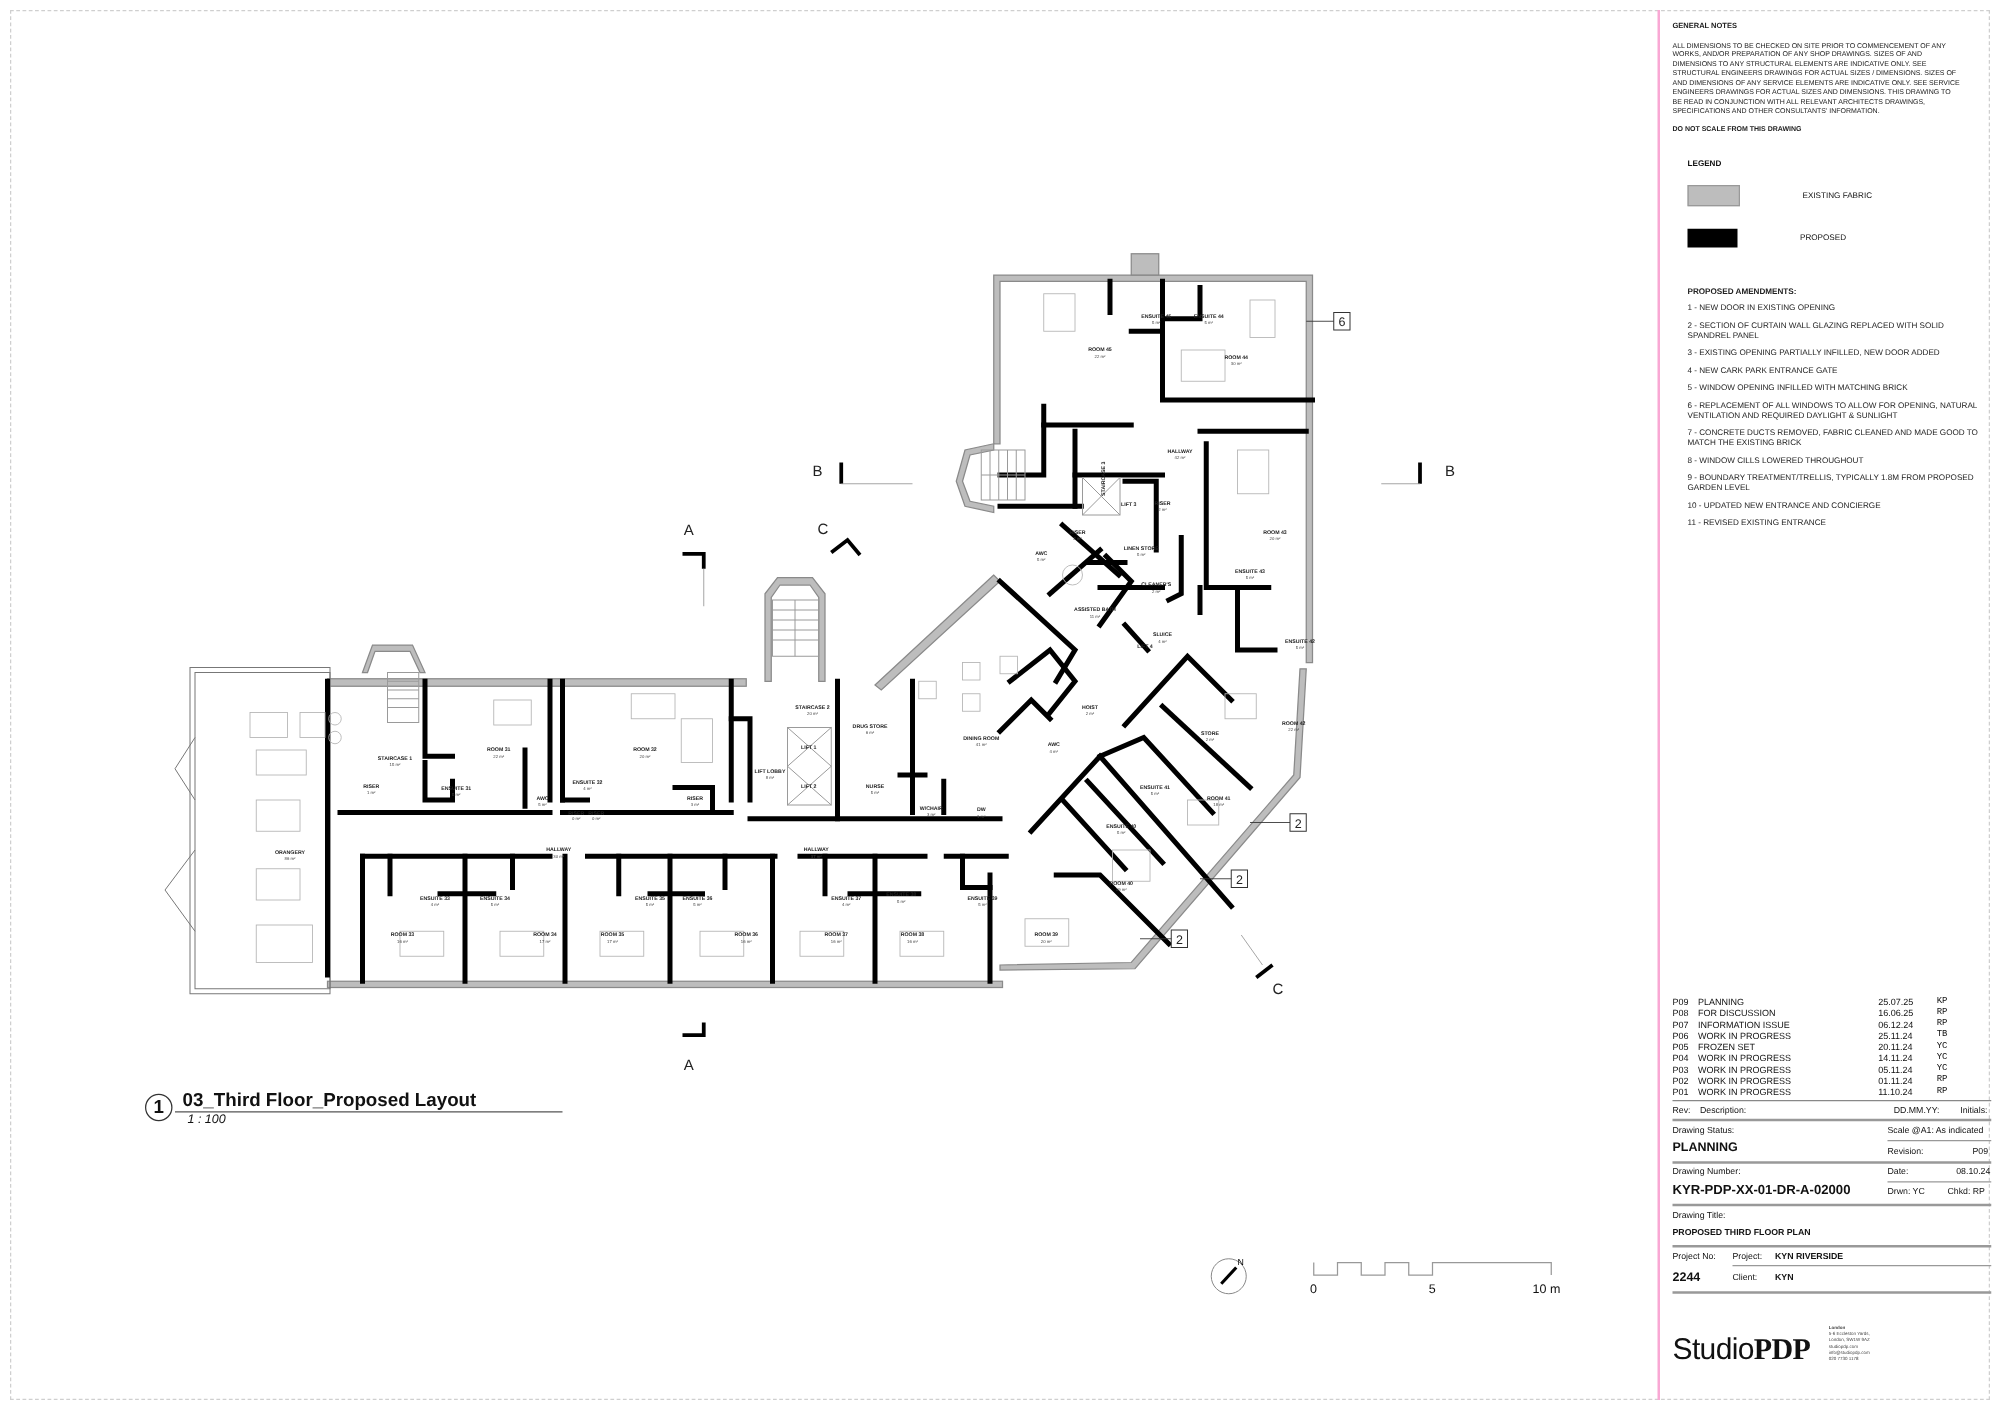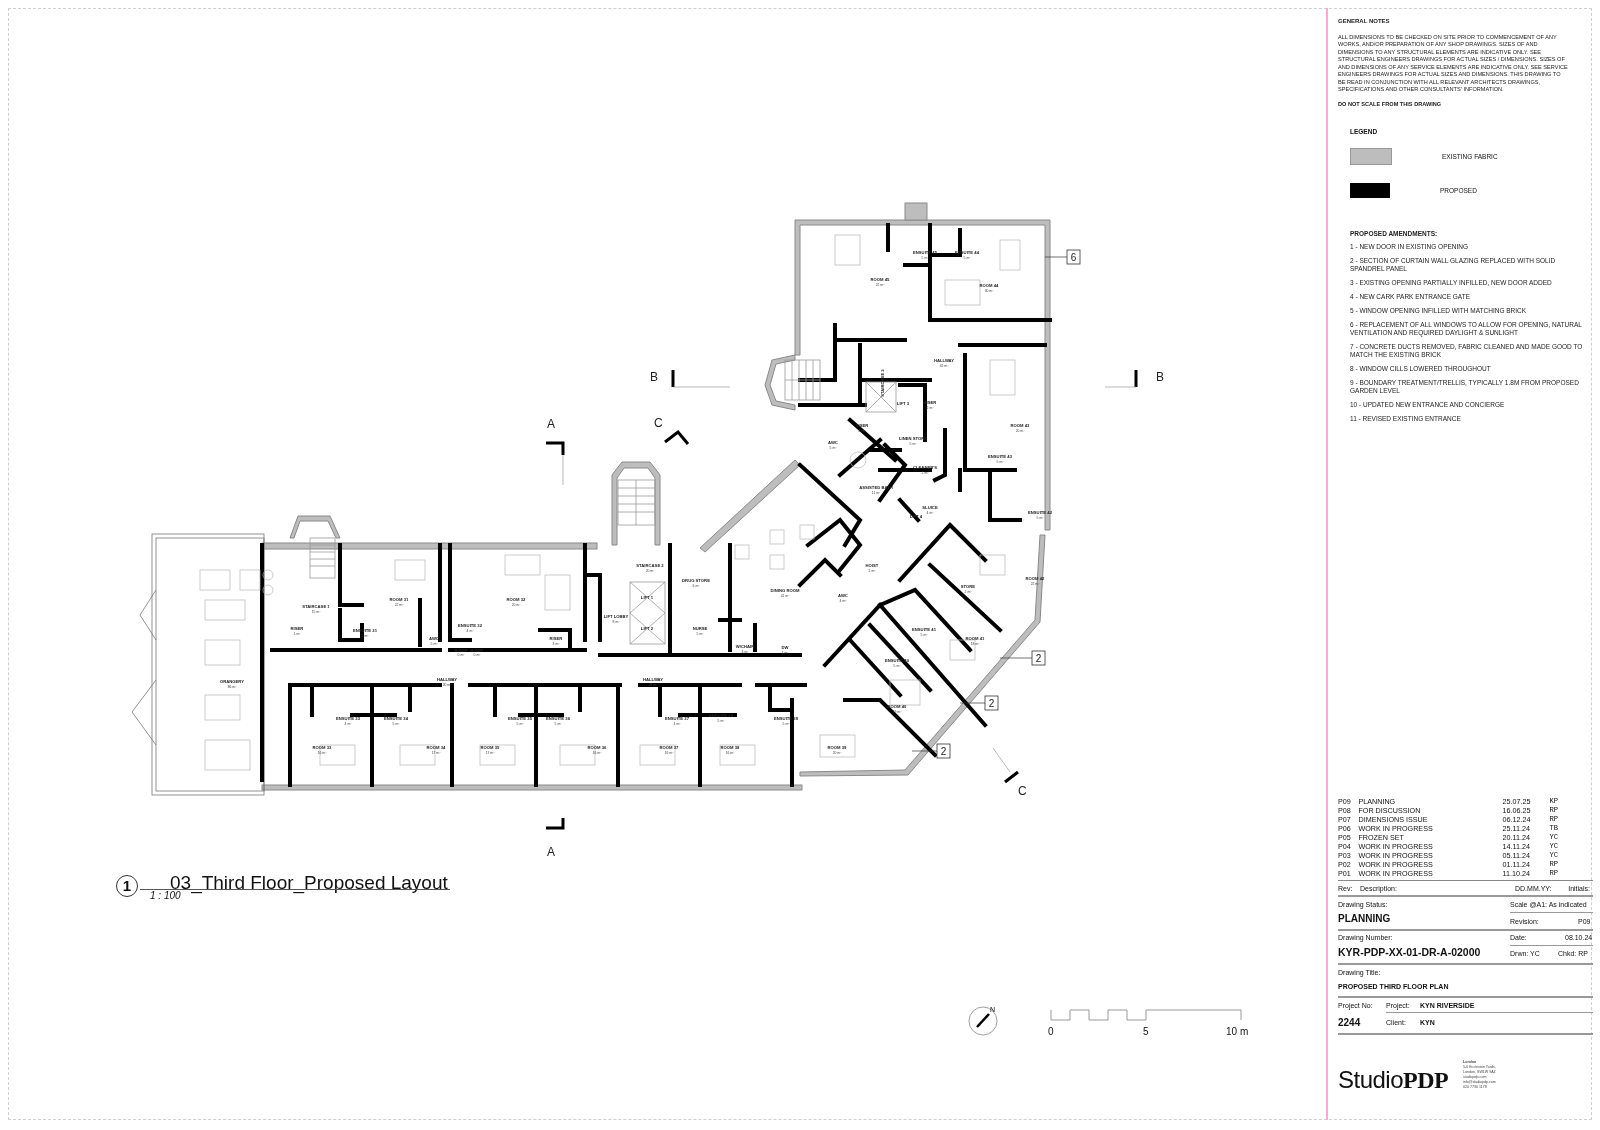--- a/index.html
+++ b/index.html
@@ -7,21 +7,21 @@
   .sheet{position:absolute;left:8px;top:8px;width:1584px;height:1112px;border:1px dashed #cfcfcf;box-sizing:border-box;}
   .plan{position:absolute;left:0;top:0;width:1320px;height:1130px;}
   .plan svg{position:absolute;left:0;top:0;}
   .rl{font-size:4.2px;font-weight:bold;fill:#222;text-anchor:middle;}
   .ra{font-size:3.4px;fill:#444;text-anchor:middle;}
   .sect{font-size:12px;fill:#222;}
   .tag{font-size:10px;fill:#222;text-anchor:middle;}
   
   .dtitle{position:absolute;left:116px;top:872px;}
   .dtitle .circ{position:absolute;left:0;top:3px;width:20px;height:20px;border:1px solid #333;border-radius:50%;font-size:15px;font-weight:bold;text-align:center;line-height:20px;}
-  .dtitle .name{position:absolute;left:30px;top:0;font-size:19px;font-weight:normal;white-space:nowrap;margin-left:24px;}
+  .dtitle .name{position:absolute;left:30px;top:0;font-size:15px;font-weight:bold;white-space:nowrap;}
   .dtitle .line{position:absolute;left:24px;top:17px;width:310px;border-top:1px solid #555;}
   .dtitle .scale{position:absolute;left:34px;top:18px;font-size:10px;white-space:nowrap;font-style:italic;}
   
   .scalebar{position:absolute;left:1050px;top:1007px;width:200px;height:40px;}
   .scalebar .lbl{position:absolute;top:19px;font-size:10px;}
   .north{position:absolute;left:968px;top:1003px;}
   
   .panel{position:absolute;left:1326px;top:8px;width:277px;height:1112px;border-left:2px solid #f9a8d4;box-sizing:border-box;}
   .notes{position:absolute;left:10px;top:10px;width:230px;font-size:5.6px;line-height:7.5px;color:#222;}
   .notes .h{font-weight:bold;font-size:6px;margin-bottom:8px;}
@@ -457,21 +457,21 @@
         <span class="c4">KP</span>
       </div>
     <div class="r">
         <span class="c1">P08</span>
         <span class="c2">FOR DISCUSSION</span>
         <span class="c3">16.06.25</span>
         <span class="c4">RP</span>
       </div>
     <div class="r">
         <span class="c1">P07</span>
-        <span class="c2">DIMENSIONS ISSUE</span>
+        <span class="c2">INFORMATION ISSUE</span>
         <span class="c3">06.12.24</span>
         <span class="c4">RP</span>
       </div>
     <div class="r">
         <span class="c1">P06</span>
         <span class="c2">WORK IN PROGRESS</span>
         <span class="c3">25.11.24</span>
         <span class="c4">TB</span>
       </div>
     <div class="r">

